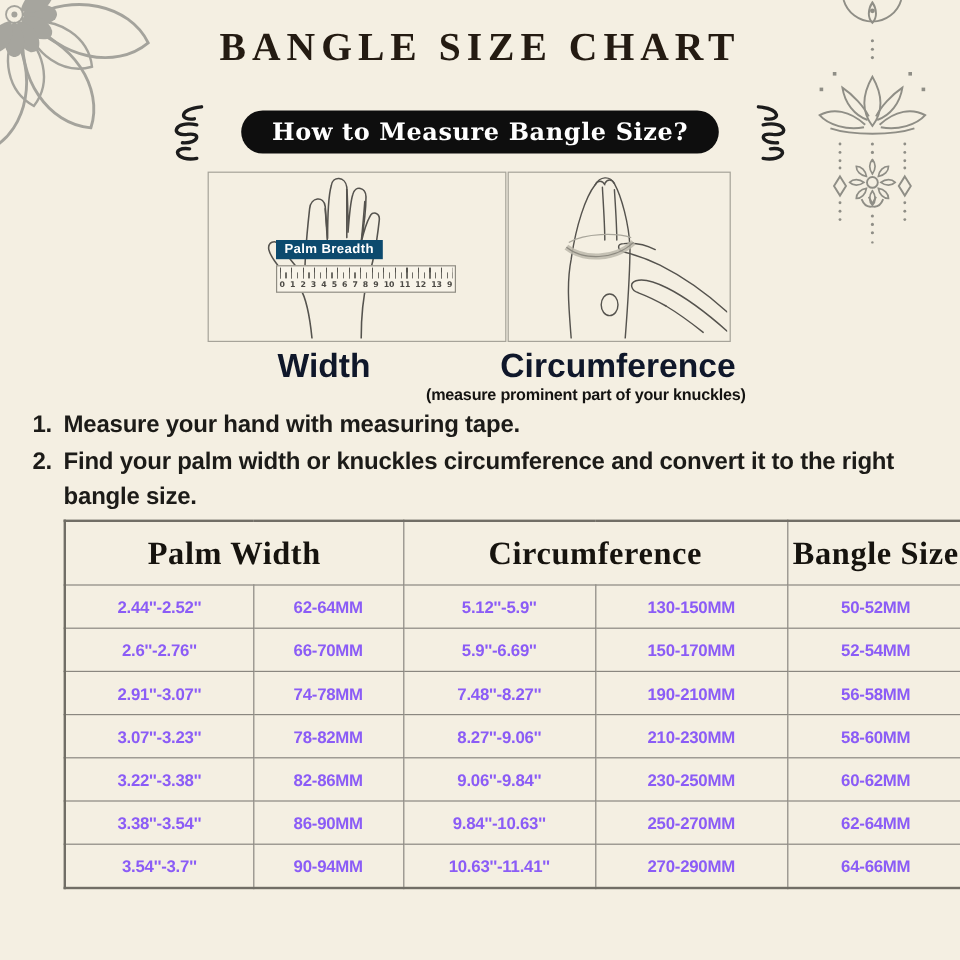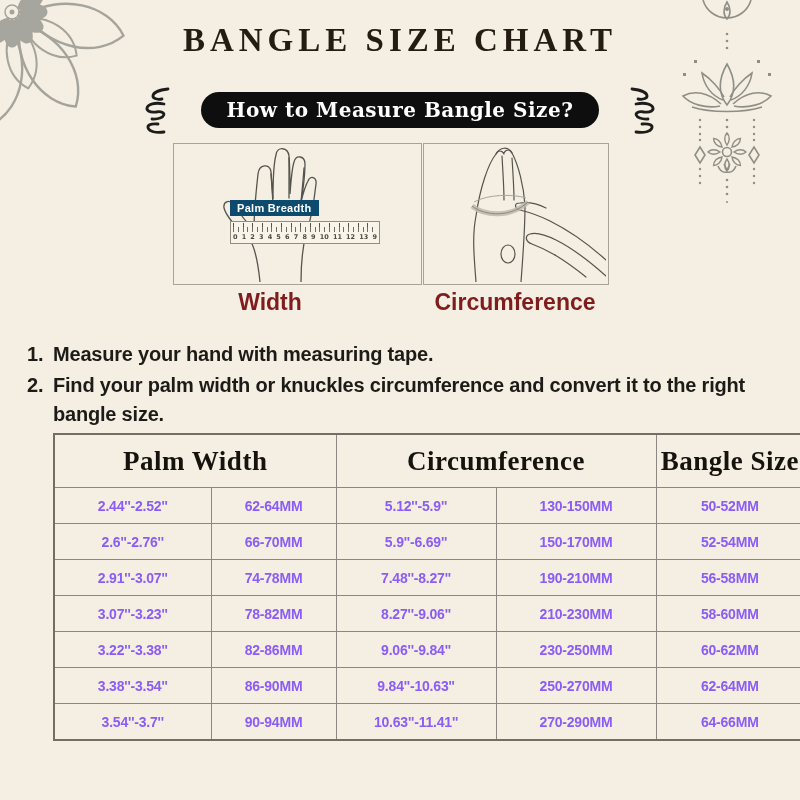--- a/index.html
+++ b/index.html
@@ -57,21 +57,21 @@
       repeating-linear-gradient(90deg,#6f6d66 0 1px,transparent 1px 4.8px) left bottom/100% 5px no-repeat,
       repeating-linear-gradient(90deg,#55534e 0 1px,transparent 1px 9.6px) left bottom/100% 9px no-repeat;
   }
   .nums{
     display:flex;justify-content:space-between;
     font:700 6.5px "DejaVu Sans",sans-serif;color:#4c4a45;
     padding:1px 0 0;
   }
 
   
-  .cap{font-weight:700;font-size:23px;color:#7f1d1d;text-align:center;}
+  .cap{font-weight:700;font-size:28px;color:#0f172a;text-align:center;}
   .cap-width{top:289px;left:150px;width:240px;}
   .cap-circ{top:289px;left:355px;width:320px;}
   .cap-note{font-weight:700;font-size:13.5px;color:#141311;margin-top:0px;letter-spacing:-.2px;}
 
   
   .instructions{top:340px;left:27px;width:726px;color:#1c1b18;}
   .ins{display:flex;font-size:20px;font-weight:700;letter-spacing:-.2px;line-height:1.42;margin-bottom:3px;}
   .ins .num{width:26px;flex:none;}
   .ins .txt{width:692px;}
 
@@ -251,20 +251,21 @@
     </g>
     <path d="M48,62 C62,73 88,73 104,58" fill="none" stroke="#bcb8ab" stroke-width="5" opacity="0.85"></path>
     <path d="M48,62 C62,73 88,73 104,58" fill="none" stroke="#8d8a80" stroke-width="1"></path>
     <path d="M50,58 C64,50 90,50 102,54" fill="none" stroke="#a9a69b" stroke-width="1"></path>
   </svg>
 </div>
 
 <div class="abs cap cap-width">Width</div>
 <div class="abs cap-circ">
   <div class="cap">Circumference</div>
+  <div class="cap-note">(measure prominent part of your knuckles)</div>
 </div>
 
 <div class="abs instructions">
   <div class="ins">
     <span class="num">1.</span>
     <span class="txt">Measure your hand with measuring tape.</span>
   </div>
   <div class="ins">
     <span class="num">2.</span>
     <span class="txt">Find your palm width or knuckles circumference and convert it to the right bangle size.</span>

